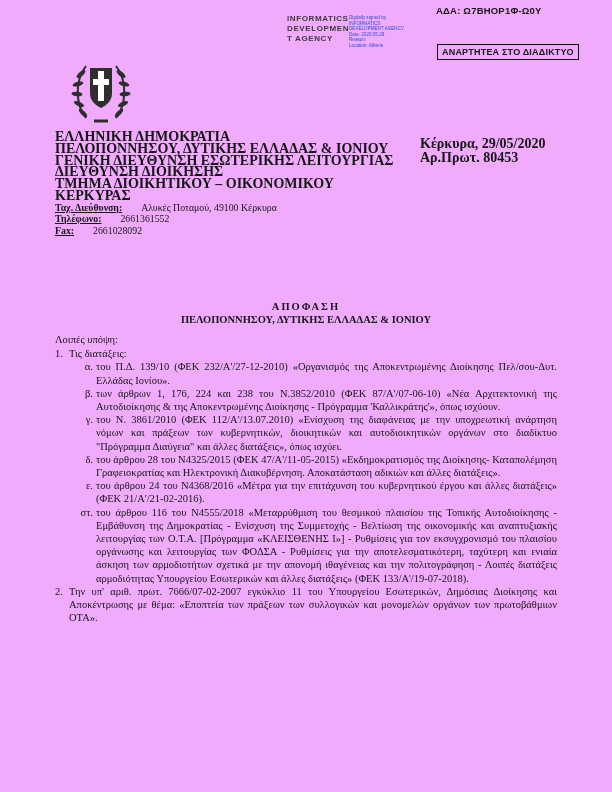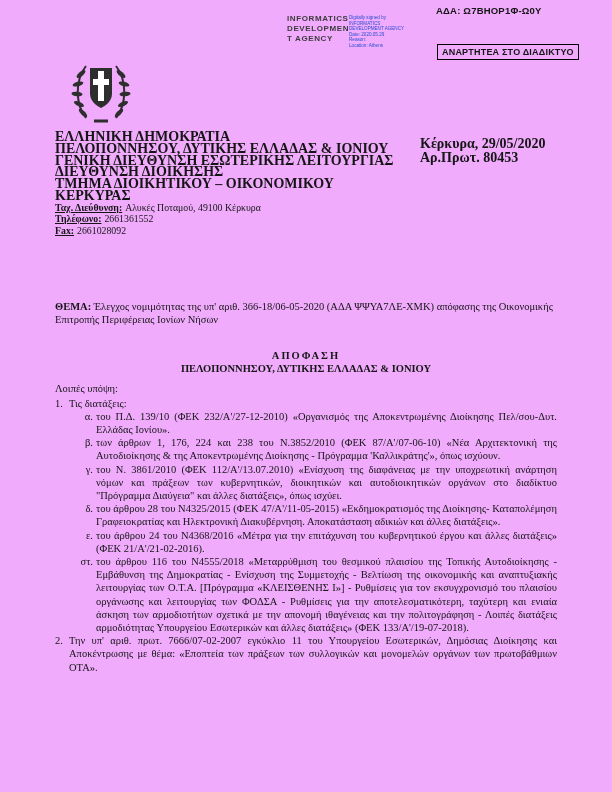--- a/index.html
+++ b/index.html
@@ -36,21 +36,21 @@
     border:1.4px solid #000;
     padding:2px 4px;
     font-family:"Liberation Sans", sans-serif;
     font-size:9px; font-weight:bold; letter-spacing:.2px;
   }
   .emblem { position:absolute; left:70px; top:54px; }
   
   .org { position:absolute; left:55px; top:131px; width:340px; }
   .org-line { font-weight:bold; font-size:14px; line-height:11.8px; }
   .contact-line { font-size:9.8px; line-height:11.4px; }
-  .cl { font-weight:bold; text-decoration:underline; margin-right:3px; }
+  .cl { font-weight:bold; text-decoration:underline; margin-right:19px; }
   .email-val { text-decoration:underline; cursor:pointer; }
   
   .right-head { position:absolute; left:420px; top:137px; font-size:14px; font-weight:bold; line-height:13.5px; }
   
   .body { position:absolute; left:55px; top:300px; width:502px; font-size:10.5px; line-height:13.2px; }
   .subject { margin-bottom:23px; }
   .b { font-weight:bold; }
   .titles { text-align:center; font-weight:bold; line-height:13px; margin-bottom:7px; }
   .t1 { letter-spacing:2px; }
   .having { margin-bottom:1px; }
@@ -130,24 +130,20 @@
     </div>
   </div>
 
   <div class="right-head">
     <div>Κέρκυρα, 29/05/2020</div>
     <div>Αρ.Πρωτ. 80453</div>
   </div>
 
   <div class="body">
 
-    <p class="subject">
-      <span class="b">ΘΕΜΑ:</span>
-      <span>Έλεγχος νομιμότητας της υπ' αριθ. 366-18/06-05-2020 (ΑΔΑ ΨΨΥΑ7ΛΕ-ΧΜΚ) απόφασης της Οικονομικής Επιτροπής Περιφέρειας Ιονίων Νήσων</span>
-    </p>
 
     <div class="titles">
       <div class="t1">ΑΠΟΦΑΣΗ</div>
       <div>ΠΕΛΟΠΟΝΝΗΣΟΥ, ΔΥΤΙΚΗΣ ΕΛΛΑΔΑΣ &amp; ΙΟΝΙΟΥ</div>
     </div>
 
     <div class="having">Λοιπές υπόψη:</div>
 
     <div class="num-item">
       <span class="num-label">1.</span>

